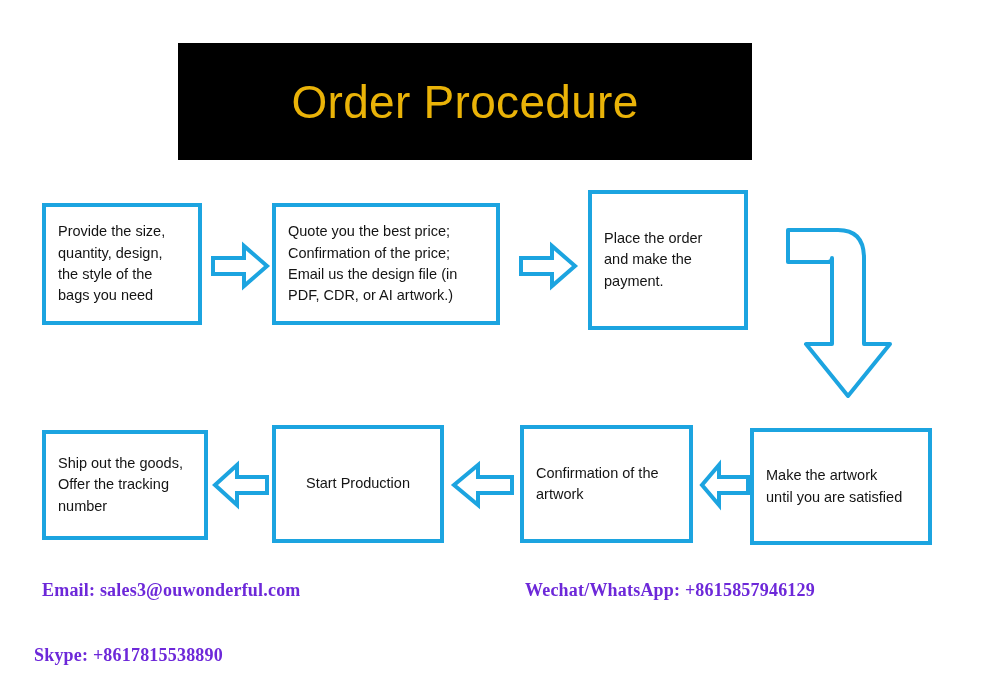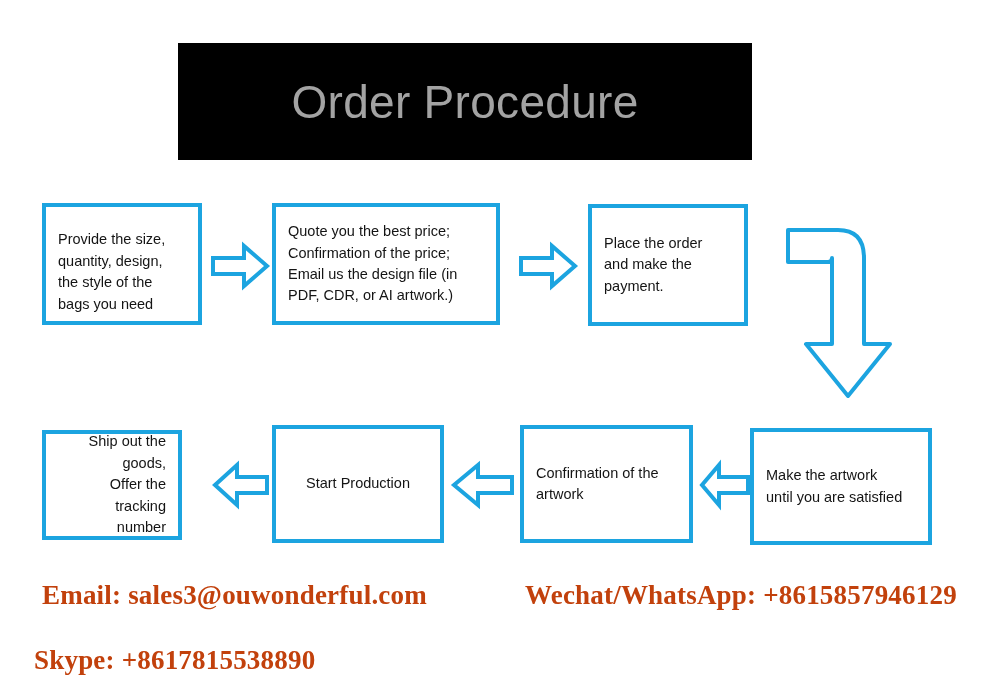--- a/index.html
+++ b/index.html
@@ -25,21 +25,21 @@
     left: 178px;
     top: 43px;
     width: 574px;
     height: 117px;
     background: #000000;
     display: flex;
     align-items: center;
     justify-content: center;
   }
   .title-banner .title-text {
-    color: #a3a3a3;
+    color: #eab308;
     font-size: 46px;
     font-weight: 400;
     letter-spacing: 0.3px;
     font-family: "Liberation Sans", sans-serif;
   }
 
   
   .pbox {
     position: absolute;
     border: 4px solid #1CA4E0;
@@ -57,26 +57,26 @@
     font-family: "Liberation Sans", sans-serif;
   }
   .pbox.center-text {
     justify-content: center;
   }
   .pbox.center-text .pbox-text {
     text-align: center;
   }
 
   
-  #box-provide   { left: 42px;  top: 203px; width: 160px; height: 122px; align-items: flex-end; }
+  #box-provide   { left: 42px;  top: 203px; width: 160px; height: 122px; }
   #box-quote     { left: 272px; top: 203px; width: 228px; height: 122px; }
-  #box-place     { left: 588px; top: 204px; width: 160px; height: 122px; }
-
-  
-  #box-ship      { left: 42px;  top: 430px; width: 140px; height: 110px; text-align: right; }
+  #box-place     { left: 588px; top: 190px; width: 160px; height: 140px; }
+
+  
+  #box-ship      { left: 42px;  top: 430px; width: 166px; height: 110px; }
   #box-start     { left: 272px; top: 425px; width: 172px; height: 118px; }
   #box-confirm   { left: 520px; top: 425px; width: 173px; height: 118px; }
   #box-makeart   { left: 750px; top: 428px; width: 182px; height: 117px; }
 
   
   .arrow {
     position: absolute;
   }
   .arrow svg { display: block; overflow: visible; }
 
@@ -92,24 +92,24 @@
     position: absolute;
     left: 786px;
     top: 224px;
     width: 112px;
     height: 175px;
   }
 
   
   .contact {
     position: absolute;
-    color: #c2410c;
+    color: #6d28d9;
     font-family: "Liberation Serif", serif;
     font-weight: bold;
-    font-size: 27px;
+    font-size: 18px;
     white-space: nowrap;
     letter-spacing: 0.2px;
   }
   #contact-email  { left: 42px;  top: 580px; }
   #contact-wechat { left: 505px; top: 580px; margin-left: 20px; }
   #contact-skype  { left: 34px;  top: 645px; }
 </style>
 </head>
 <body>
 

